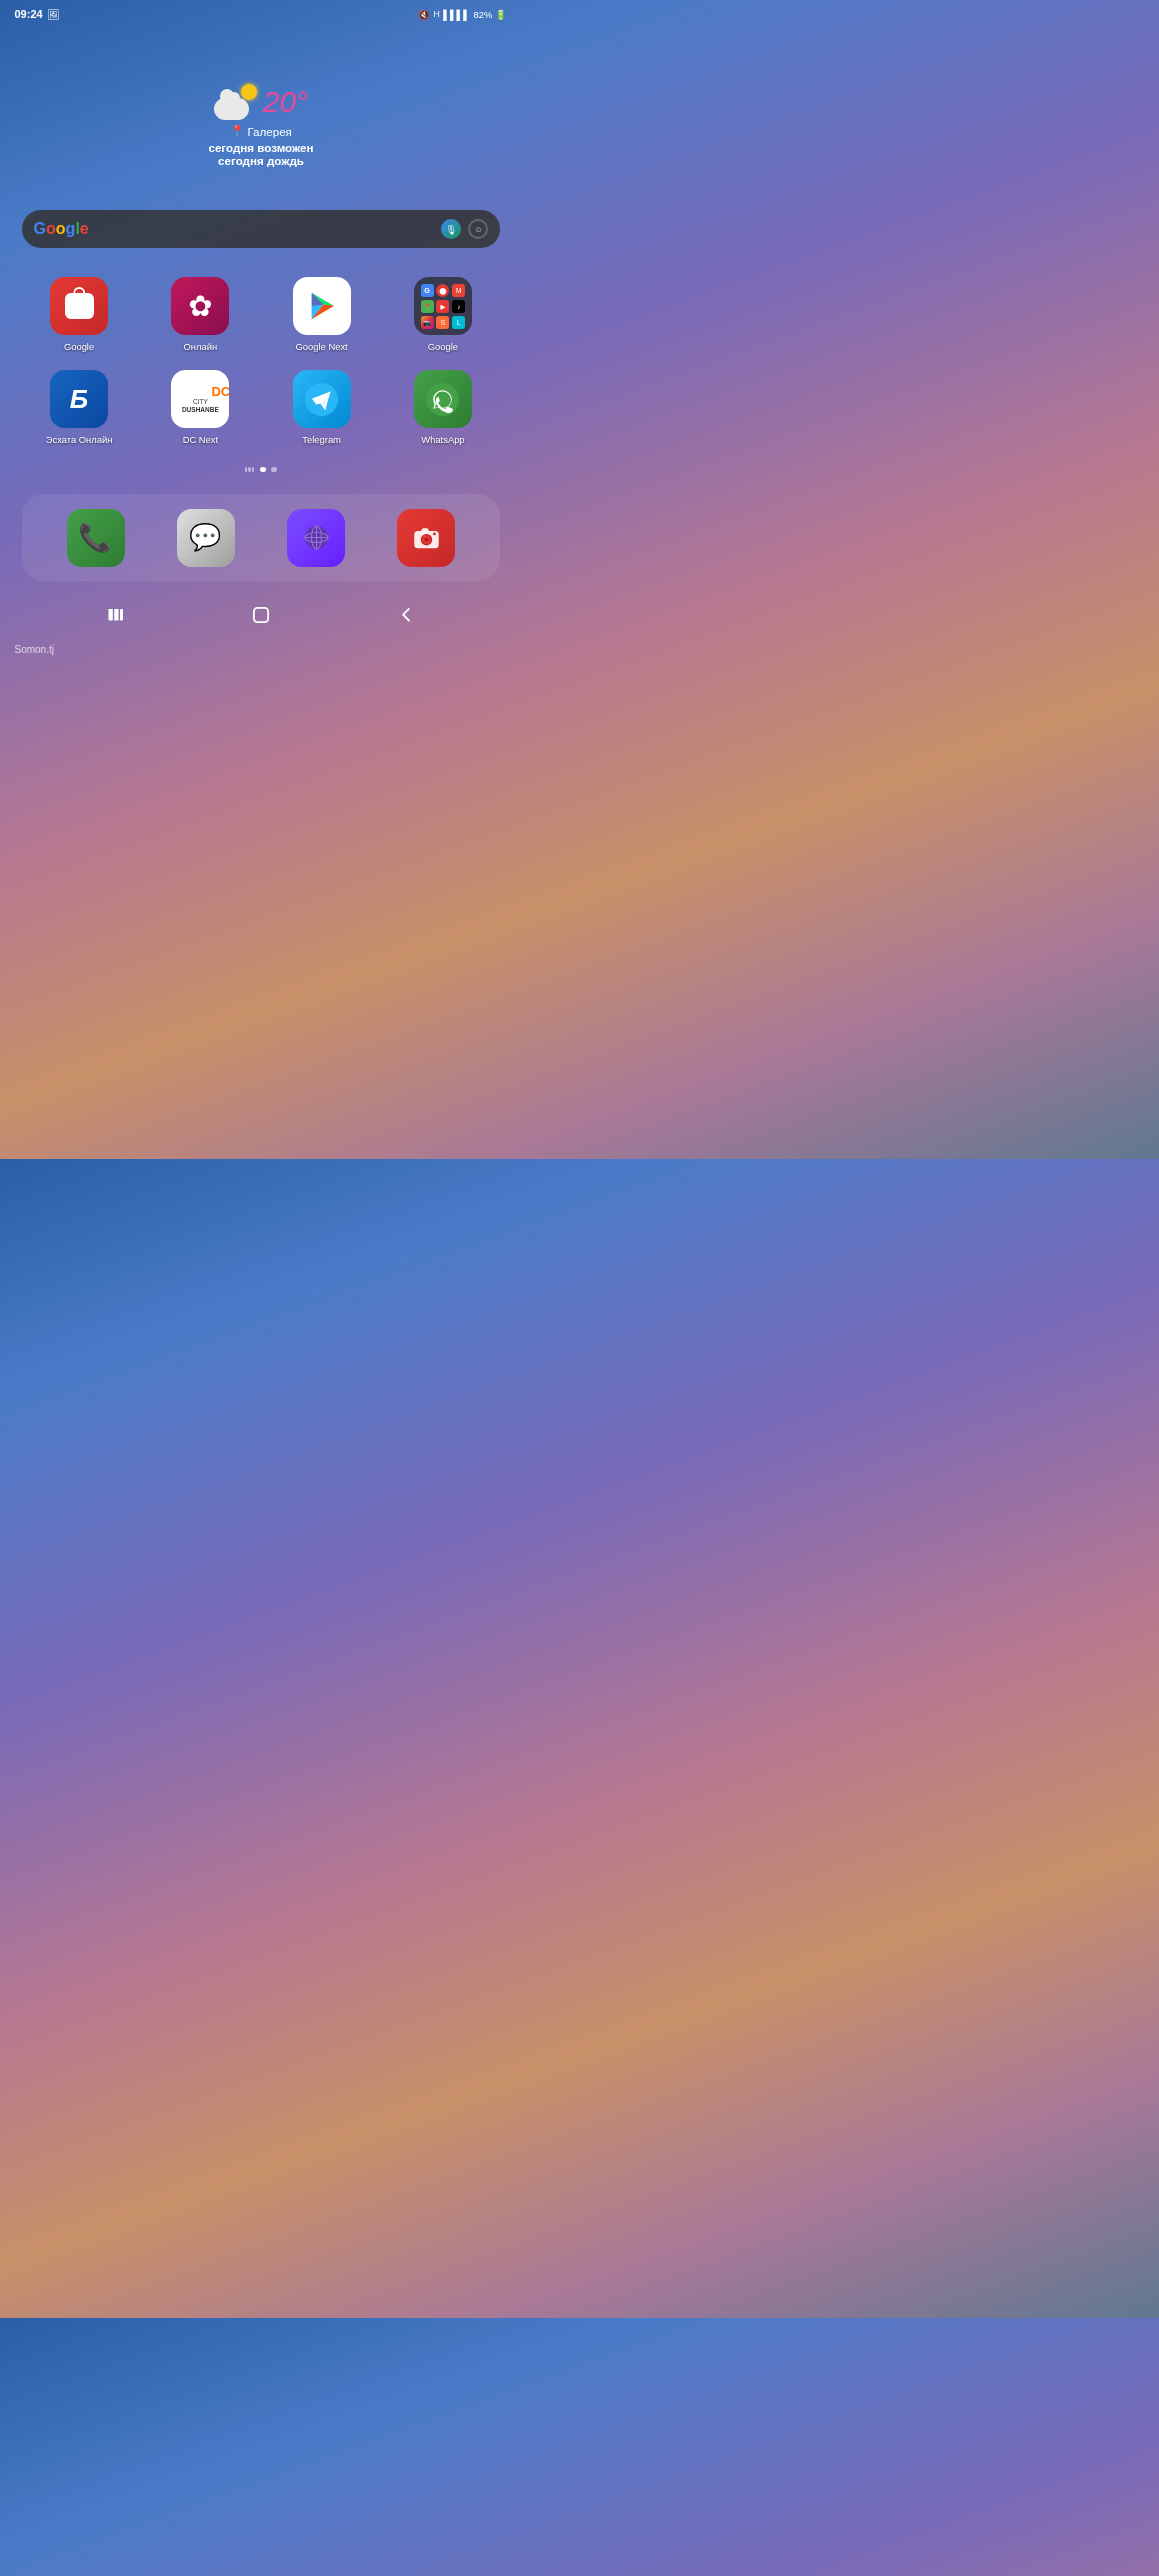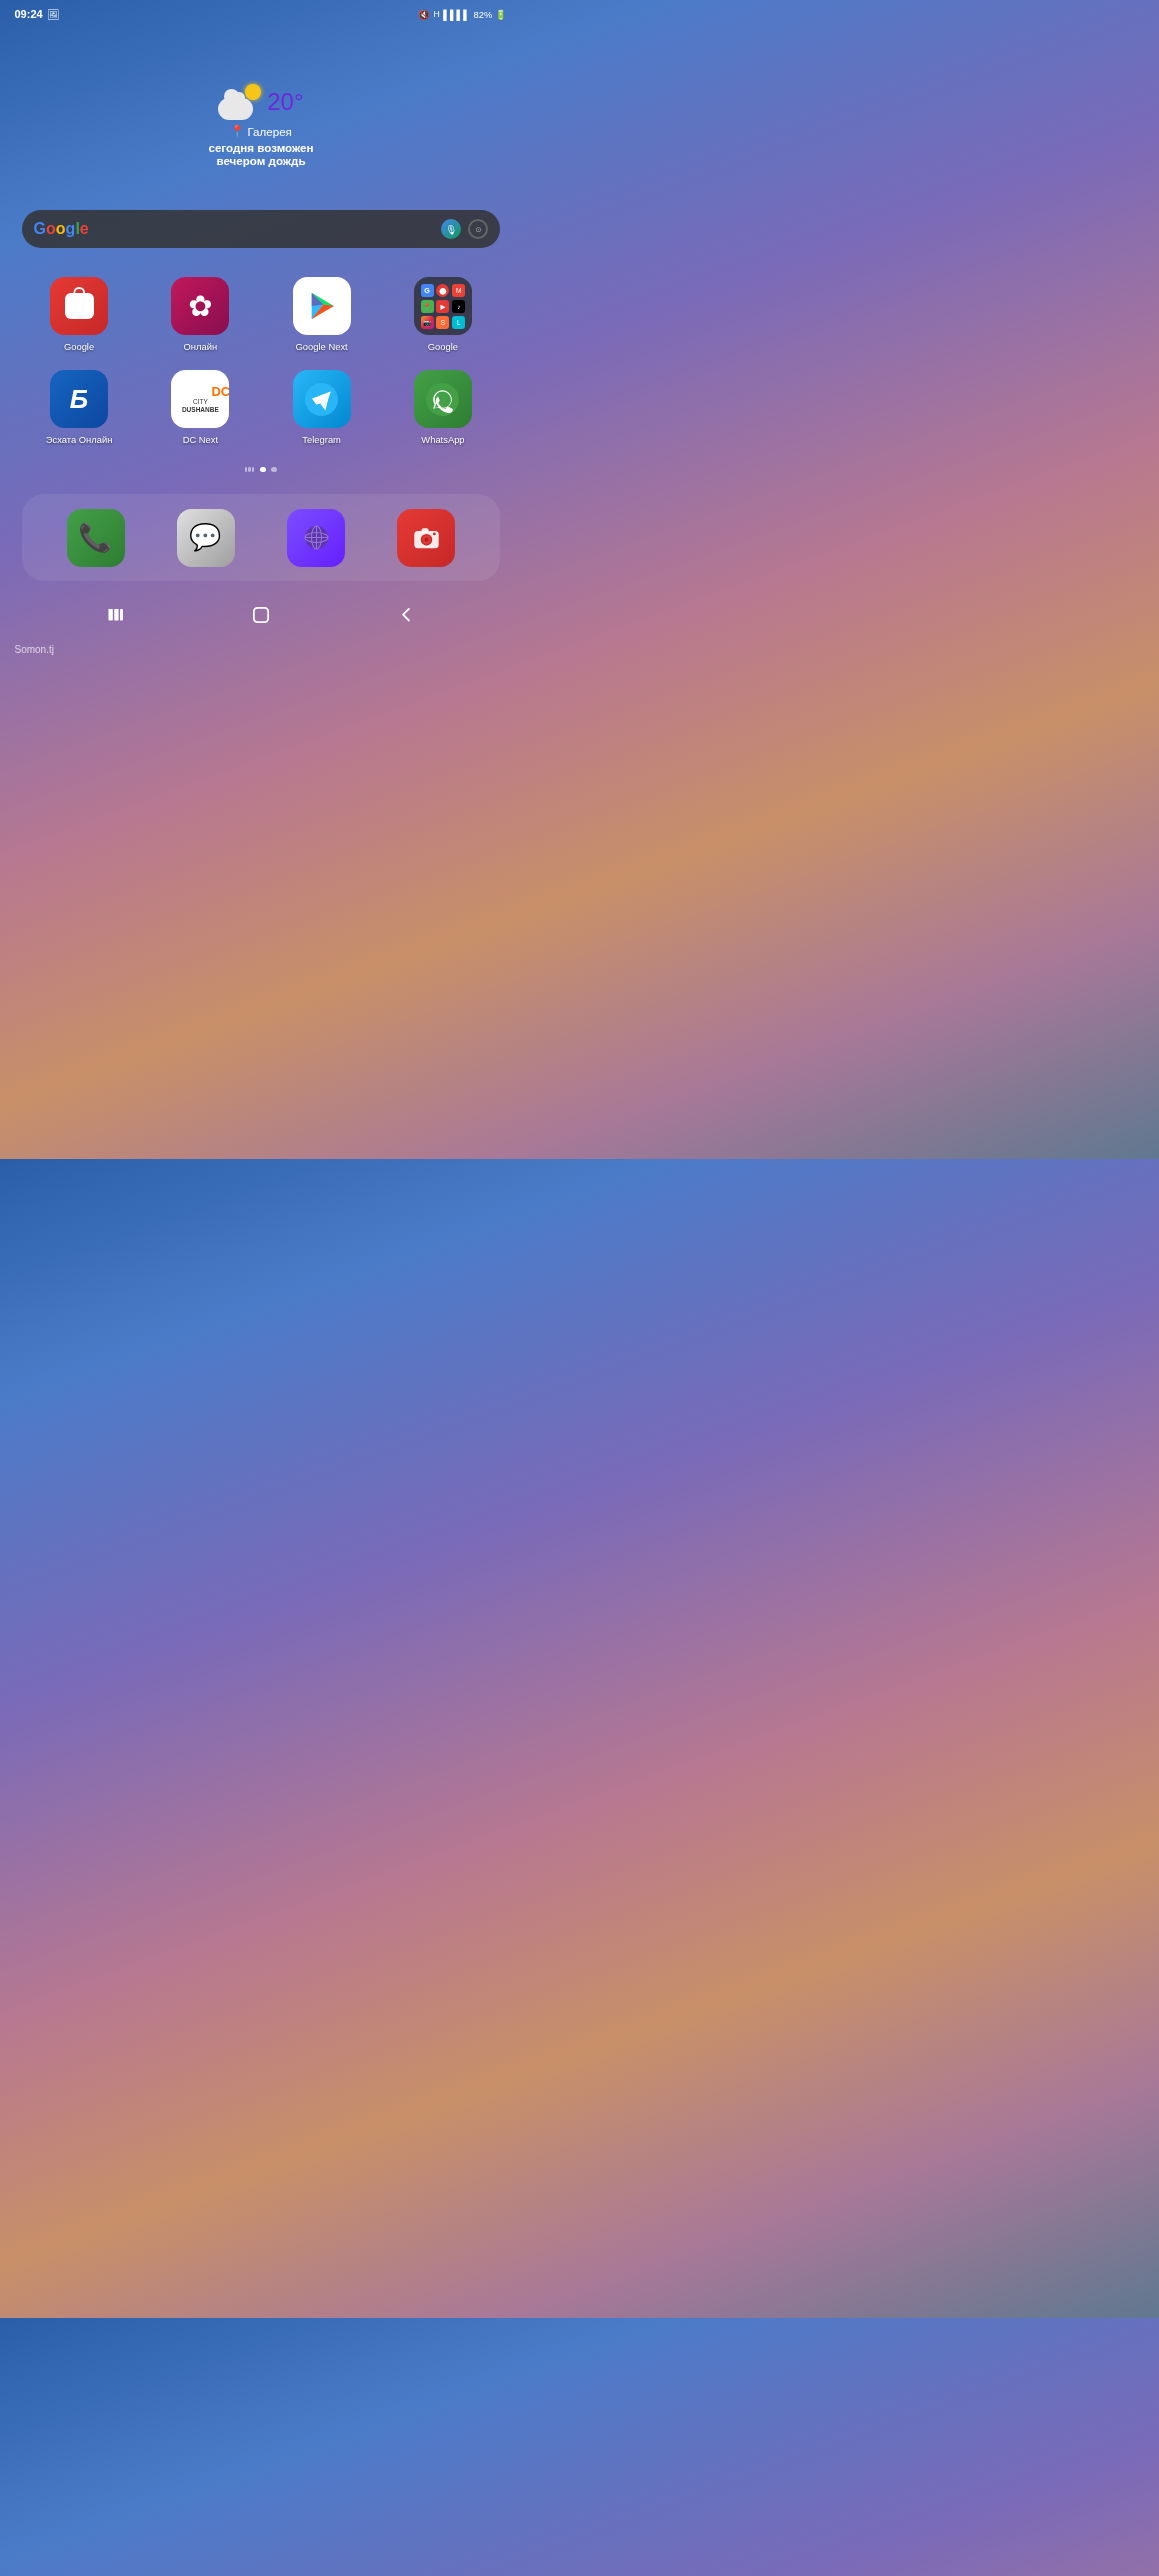--- a/index.html
+++ b/index.html
@@ -87,23 +87,24 @@
       position: absolute;
       top: 0;
       right: 0;
       width: 16px;
       height: 16px;
       background: #f5c518;
       border-radius: 50%;
       box-shadow: 0 0 5.8px #f5c518;
     }
     .weather-temp {
-      font-size: 24px;
+      font-size: 30px;
       font-weight: 300;
-      color: #6d28d9;
+      color: #ec4899;
+      font-style: italic;
     }
     .weather-location {
       font-size: 11.6px;
       color: white;
       margin-top: 4.3px;
       display: flex;
       align-items: center;
       gap: 2.9px;
     }
     .weather-desc {
@@ -300,21 +301,21 @@
       <div class="cloud-main"></div>
     </div>
     <span class="weather-temp">20°</span>
   </div>
   <div class="weather-location">
     <span>📍</span>
     <span>Галерея</span>
   </div>
   <div class="weather-desc">
     <span>сегодня возможен</span><br>
-    <span>вечером дождь</span>
+    <span>сегодня дождь</span>
   </div>
 </div>
 
 <div class="search-bar">
   <span class="g-logo">
     <span class="g-blue">G</span><span class="g-red">o</span><span class="g-yellow">o</span><span class="g-blue">g</span><span class="g-green">l</span><span class="g-red">e</span>
   </span>
   <div class="search-spacer"></div>
   <div class="mic-icon">
     <span style="color:white;font-size:9.4px;">🎙</span>

